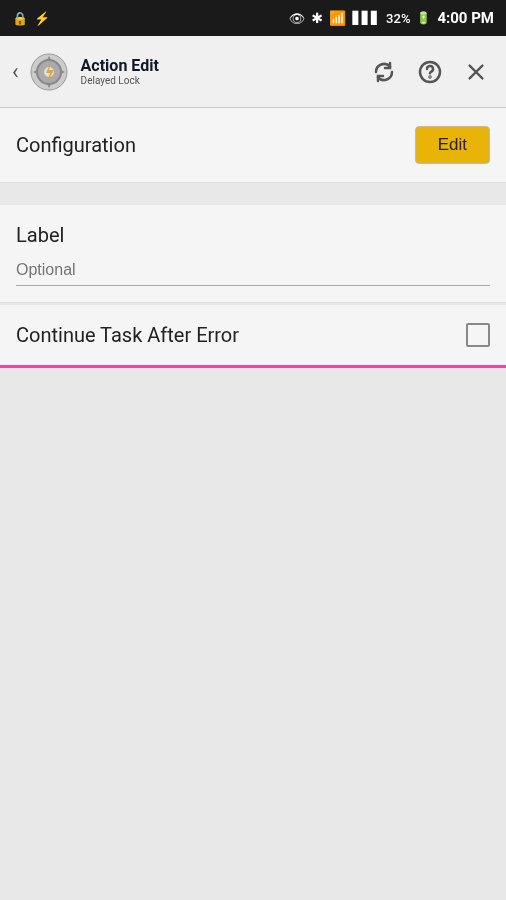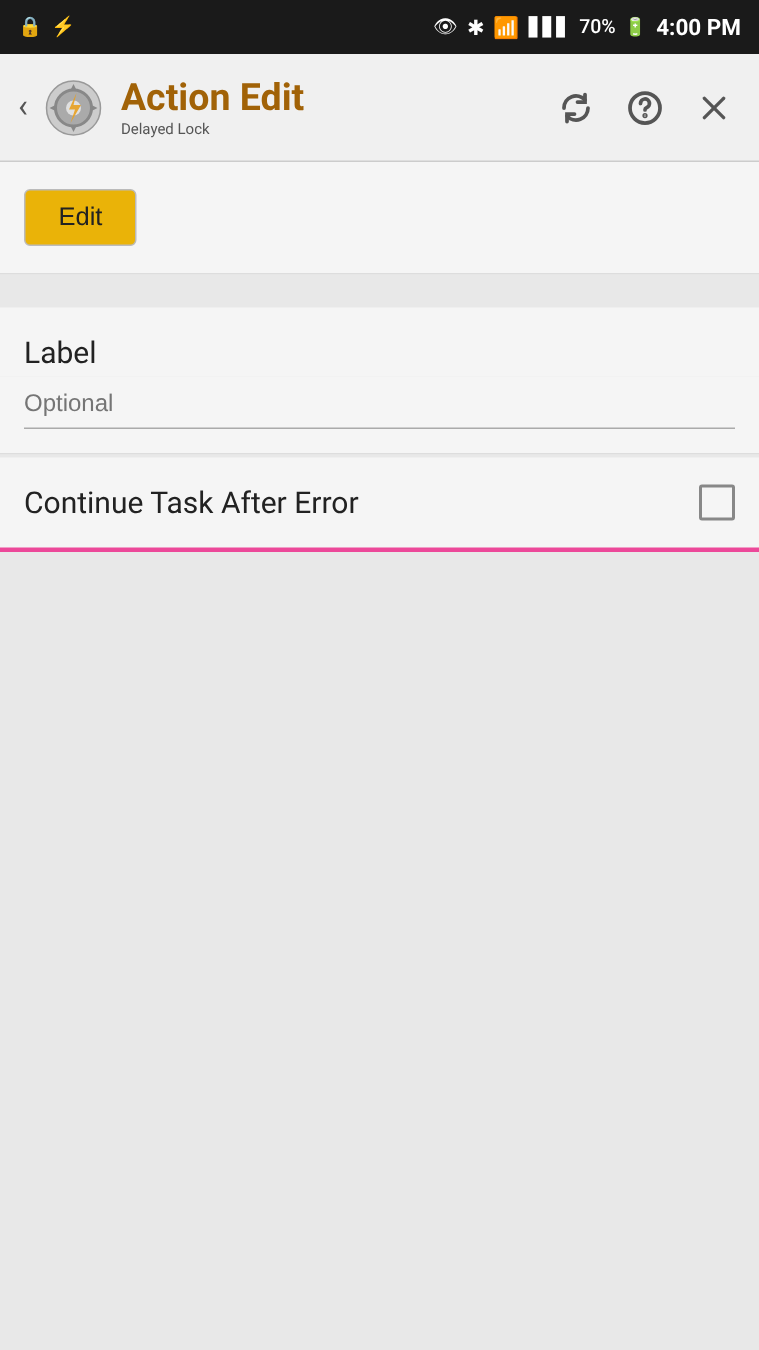--- a/index.html
+++ b/index.html
@@ -74,23 +74,23 @@
     }
 
     .action-bar-titles {
       flex: 1;
       display: flex;
       flex-direction: column;
       justify-content: center;
     }
 
     .action-bar-title {
-      font-size: 25px;
+      font-size: 16px;
       font-weight: bold;
-      color: #a16207;
+      color: #0f172a;
       line-height: 1.2;
     }
 
     .action-bar-subtitle {
       font-size: 10px;
       color: #555;
       line-height: 1.2;
     }
 
     .action-bar-actions {
@@ -226,21 +226,21 @@
 <div class="status-bar">
   <div class="status-left">
     <span style="font-size:13px;">🔒</span>
     <span style="font-size:13px;">⚡</span>
   </div>
   <div class="status-right">
     <span style="font-size:13px;">👁</span>
     <span style="font-size:14px;">✱</span>
     <span style="font-size:14px;">📶</span>
     <span style="font-size:12px;">▋▋▋</span>
-    <span>70%</span>
+    <span>32%</span>
     <span style="font-size:12px;">🔋</span>
     <span style="font-weight:bold;font-size:15px;">4:00 PM</span>
   </div>
 </div>
 
 <div class="action-bar">
   <span class="action-bar-back">‹</span>
 
   <div class="action-bar-icon">
 
@@ -285,20 +285,21 @@
         <line x1="5" y1="5" x2="19" y2="19"></line>
         <line x1="19" y1="5" x2="5" y2="19"></line>
       </svg>
     </div>
   </div>
 </div>
 
 <div class="main-content">
 
   <div class="config-row">
+    <span class="config-label">Configuration</span>
     <button class="edit-btn">Edit</button>
   </div>
 
   <div class="spacer"></div>
 
 
   <div class="label-row">
     <span class="label-text">Label</span>
   </div>
   <div class="label-input-row">

